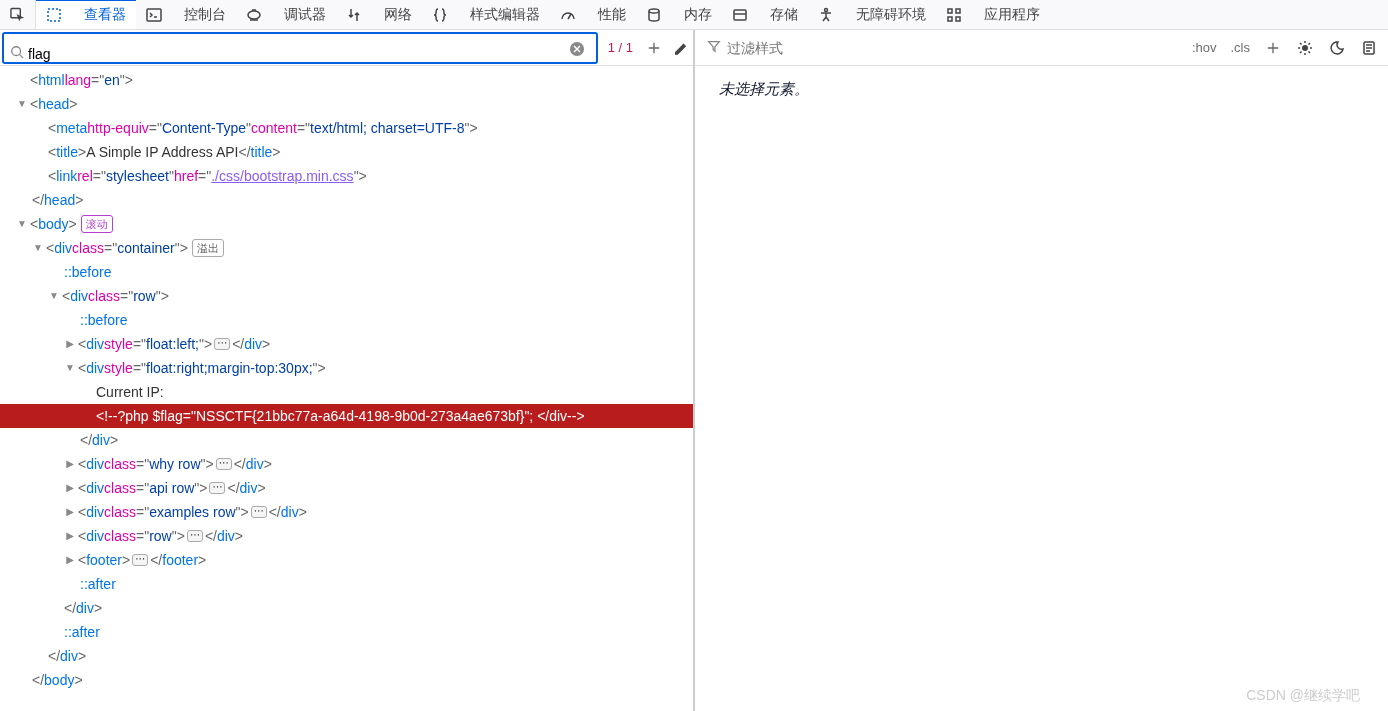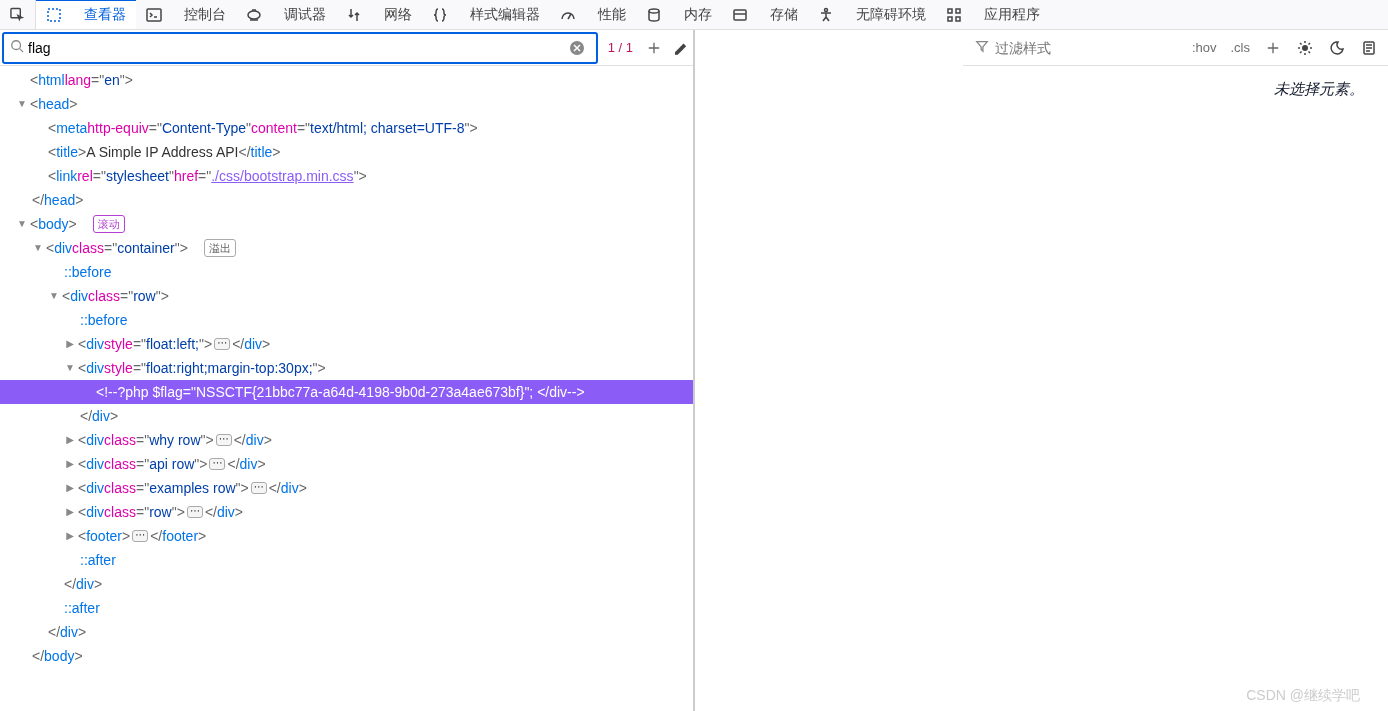--- a/index.html
+++ b/index.html
@@ -5,47 +5,47 @@
 * { margin: 0; padding: 0; box-sizing: border-box; font-family: -apple-system, BlinkMacSystemFont, "Segoe UI", Arial, sans-serif; }
 body { background: #fff; font-size: 13px; color: #0c0c0d; overflow: hidden; width: 1388px; height: 711px; }
 .toolbar { display: flex; align-items: center; height: 30px; border-bottom: 1px solid #e0e0e0; background: #f9f9fb; }
 .tool-btn { display: flex; align-items: center; padding: 0 10px; height: 30px; cursor: pointer; gap: 22px; color: #444; font-size: 14px; }
 .tool-btn.active { color: #0060df; border-top: 2px solid #0060df; background: #fff; margin-top: -1px; }
 .tool-btn svg { width: 16px; height: 16px; }
 .tool-picker { width: 36px; justify-content: center; border-right: 1px solid #e0e0e0; }
 .main-area { display: flex; height: calc(100% - 30px); }
 .left-panel { flex: 1; display: flex; flex-direction: column; border-right: 2px solid #ccc; max-width: 858px; }
 .search-row { display: flex; align-items: center; height: 36px; border-bottom: 1px solid #e0e0e0; }
-.search-box { display: flex; align-items: center; flex: 1; height: 32px; margin: 2px; border: 2px solid #0060df; border-radius: 3px; padding: 0 6px; max-width: 714px; }
+.search-box { display: flex; align-items: flex-end; flex: 1; height: 32px; margin: 2px; border: 2px solid #0060df; border-radius: 3px; padding: 0 6px; max-width: 714px; }
 .search-box input { flex: 1; border: none; outline: none; font-size: 14px; padding: 0 4px; }
 .search-meta { padding: 0 8px; color: #be185d; }
 .icon-btn { width: 26px; height: 26px; display: flex; align-items: center; justify-content: center; cursor: pointer; color: #5a5a5a; }
 .dom-tree { flex: 1; overflow: auto; font-family: Consolas, Menlo, monospace; font-size: 14px; line-height: 24px; padding-top: 2px; }
 .node-row { white-space: nowrap; display: flex; align-items: center; }
 .node-row.l0 { padding-left: 16px; }
 .node-row.l1 { padding-left: 32px; }
 .node-row.l2 { padding-left: 48px; }
 .node-row.l3 { padding-left: 64px; }
 .node-row.l4 { padding-left: 80px; }
 .node-row.l5 { padding-left: 96px; }
-.node-row.selected { background: #8b5cf6; color: #fff; }
+.node-row.selected { background: #b91c1c; color: #fff; }
 .node-row.selected .tag, .node-row.selected .attr, .node-row.selected .val, .node-row.selected .punct, .node-row.selected .comment { color: #fff; }
 .twisty { width: 12px; display: inline-block; text-align: center; color: #888; cursor: pointer; font-size: 10px; margin-right: 2px; }
 .tag { color: #0074e8; }
 .attr { color: #dd00a9; }
 .val { color: #003eaa; }
 .punct { color: #666; }
 .pseudo { color: #0074e8; }
 .text-content { color: #333; }
 .comment { color: #666; }
-.badge { display: inline-block; border: 1px solid #aaa; border-radius: 3px; padding: 0 4px; font-size: 11px; color: #666; margin-left: 16px; background: #fff; line-height: 16px; }
+.badge { display: inline-block; border: 1px solid #aaa; border-radius: 3px; padding: 0 4px; font-size: 11px; color: #666; margin-left: 4px; background: #fff; line-height: 16px; }
 .badge.scroll { border-color: #b53fd3; color: #b53fd3; }
 .ellips { display: inline-block; width: 16px; height: 12px; border: 1px solid #aaa; border-radius: 3px; text-align: center; line-height: 8px; font-size: 10px; background: #f5f5f5; margin: 0 2px; }
 a.link { color: #8b5cf6; text-decoration: underline; }
-.right-panel { flex: 1; display: flex; flex-direction: column; align-items: flex-end; }
+.right-panel { flex: 1; display: flex; flex-direction: column; }
 .styles-toolbar { display: flex; align-items: center; height: 36px; border-bottom: 1px solid #e0e0e0; padding: 0 6px; gap: 6px; }
 .filter-box { flex: 1; display: flex; align-items: center; color: #888; gap: 6px; padding: 0 6px; }
 .filter-box input { border: none; outline: none; font-size: 14px; color: #888; background: transparent; flex: 1; }
 .tool-text { color: #6d6d6d; font-size: 13px; padding: 0 4px; cursor: pointer; }
 .styles-content { padding: 14px 24px; color: #0f172a; font-style: italic; font-size: 15px; }
 .watermark { position: absolute; right: 28px; bottom: 6px; color: #ccc; font-size: 14px; }
 </style>
 </head>
 <body>
 
@@ -257,20 +257,23 @@
         </div>
       <div class="node-row l3">
           <span class="twisty">▼</span>
           <span class="punct">&lt;</span>
           <span class="tag">div</span> 
           <span class="attr">style</span>
           <span class="punct">="</span>
           <span class="val">float:right;margin-top:30px;</span>
           <span class="punct">"&gt;</span>
         </div>
+      <div class="node-row l5">
+          <span class="text-content">Current IP:</span>
+        </div>
       <div class="node-row l5 selected">
           <span class="comment">&lt;!--?php $flag="NSSCTF{21bbc77a-a64d-4198-9b0d-273a4ae673bf}"; &lt;/div--&gt;</span>
         </div>
       <div class="node-row l4">
           <span class="punct">&lt;/</span>
           <span class="tag">div</span>
           <span class="punct">&gt;</span>
         </div>
       <div class="node-row l3">
           <span class="twisty">▶</span>

